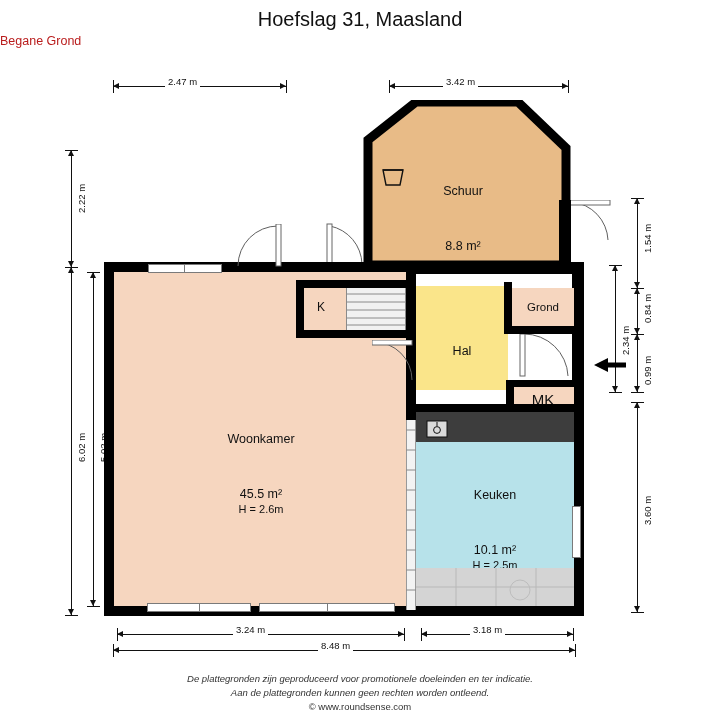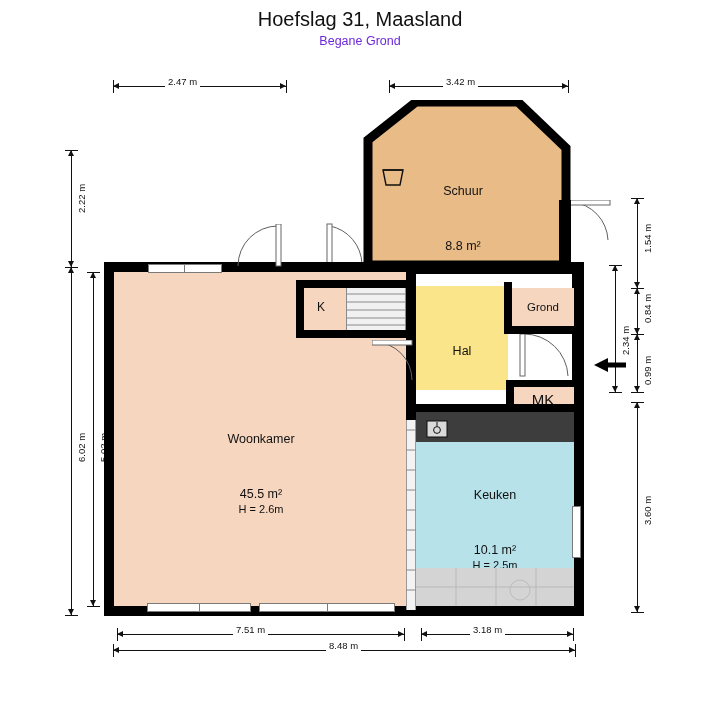--- a/index.html
+++ b/index.html
@@ -1,19 +1,19 @@
 <!DOCTYPE html>
 <html><head>
 <meta charset="utf-8">
 <style>
   html,body{margin:0;padding:0;}
   body{width:720px;height:720px;background:#ffffff;font-family:"Liberation Sans",sans-serif;color:#1a1a1a;overflow:hidden;position:relative;}
   .stage{position:absolute;left:0;top:0;width:720px;height:720px;}
   .title{position:absolute;left:0;top:8px;width:720px;text-align:center;font-size:20px;font-weight:400;color:#111;}
-  .subtitle{position:absolute;left:0;top:34px;width:720px;text-align:center;font-size:12.5px;color:#6d28d9;}
+  .subtitle{position:absolute;left:0;top:34px;width:720px;text-align:left;font-size:12.5px;color:#b91c1c;}
   .footer{position:absolute;left:0;top:672px;width:720px;text-align:center;font-size:9.5px;color:#333;line-height:14px;font-style:italic;}
   .footer .c{font-style:normal;}
 
   
   .abs{position:absolute;box-sizing:border-box;}
 
   
   .room-label{position:absolute;text-align:center;font-size:12px;color:#111;line-height:15px;}
   .room-label .nm{font-size:12.5px;}
   .room-label .ar{font-size:12.5px;margin-top:40px;}
@@ -116,37 +116,37 @@
     <div class="tick" style="left:631px;top:612px;width:13px;height:1px;"></div>
     <div class="dim-txt vert" style="left:642px;top:528px;">3.60 m</div>
   </div>
 
   <div>
     <div class="dim-h" style="left:117px;top:634px;width:287px;"></div>
     <div class="arrowL" style="left:117px;top:631px;"></div>
     <div class="arrowR" style="left:398px;top:631px;"></div>
     <div class="tick" style="left:117px;top:628px;width:1px;height:13px;"></div>
     <div class="tick" style="left:404px;top:628px;width:1px;height:13px;"></div>
-    <div class="dim-txt" style="left:233px;top:624px;">7.51 m</div>
+    <div class="dim-txt" style="left:233px;top:624px;">3.24 m</div>
   </div>
   <div>
     <div class="dim-h" style="left:421px;top:634px;width:152px;"></div>
     <div class="arrowL" style="left:421px;top:631px;"></div>
     <div class="arrowR" style="left:567px;top:631px;"></div>
     <div class="tick" style="left:421px;top:628px;width:1px;height:13px;"></div>
     <div class="tick" style="left:573px;top:628px;width:1px;height:13px;"></div>
     <div class="dim-txt" style="left:470px;top:624px;">3.18 m</div>
   </div>
   <div>
     <div class="dim-h" style="left:113px;top:650px;width:462px;"></div>
     <div class="arrowL" style="left:113px;top:647px;"></div>
     <div class="arrowR" style="left:569px;top:647px;"></div>
     <div class="tick" style="left:113px;top:644px;width:1px;height:13px;"></div>
     <div class="tick" style="left:575px;top:644px;width:1px;height:13px;"></div>
-    <div class="dim-txt" style="left:318px;top:640px;margin-left:8px;">8.48 m</div>
+    <div class="dim-txt" style="left:318px;top:640px;">8.48 m</div>
   </div>
 
   <div class="abs" style="left:358px;top:100px;width:215px;height:170px;">
     <svg width="215" height="170" viewBox="0 0 215 170">
 
       <polygon points="10,165 10,40 58,2 160,2 208,48 208,165" fill="#e8bb87" stroke="#000000" stroke-width="9" stroke-linejoin="miter"></polygon>
     </svg>
   </div>
   <div class="room-label" style="left:398px;top:184px;width:130px;">
     <div class="nm">Schuur</div>
@@ -319,14 +319,19 @@
         <line x1="0" y1="19" x2="158" y2="19"></line>
       </g>
       <circle cx="104" cy="22" r="10" fill="none" stroke="#bdbdbd" stroke-width="1"></circle>
     </svg>
   </div>
 
   <div class="abs" style="left:572px;top:506px;width:9px;height:52px;background:#fff;border:1px solid #7a7a7a;"></div>
 
   <div class="abs" style="left:574px;top:262px;width:10px;height:70px;background:#000;"></div>
 
+  <div class="footer">
+    <div>De plattegronden zijn geproduceerd voor promotionele doeleinden en ter indicatie.</div>
+    <div>Aan de plattegronden kunnen geen rechten worden ontleend.</div>
+    <div class="c">© www.roundsense.com</div>
+  </div>
 
 </div>
 
 </body></html>

